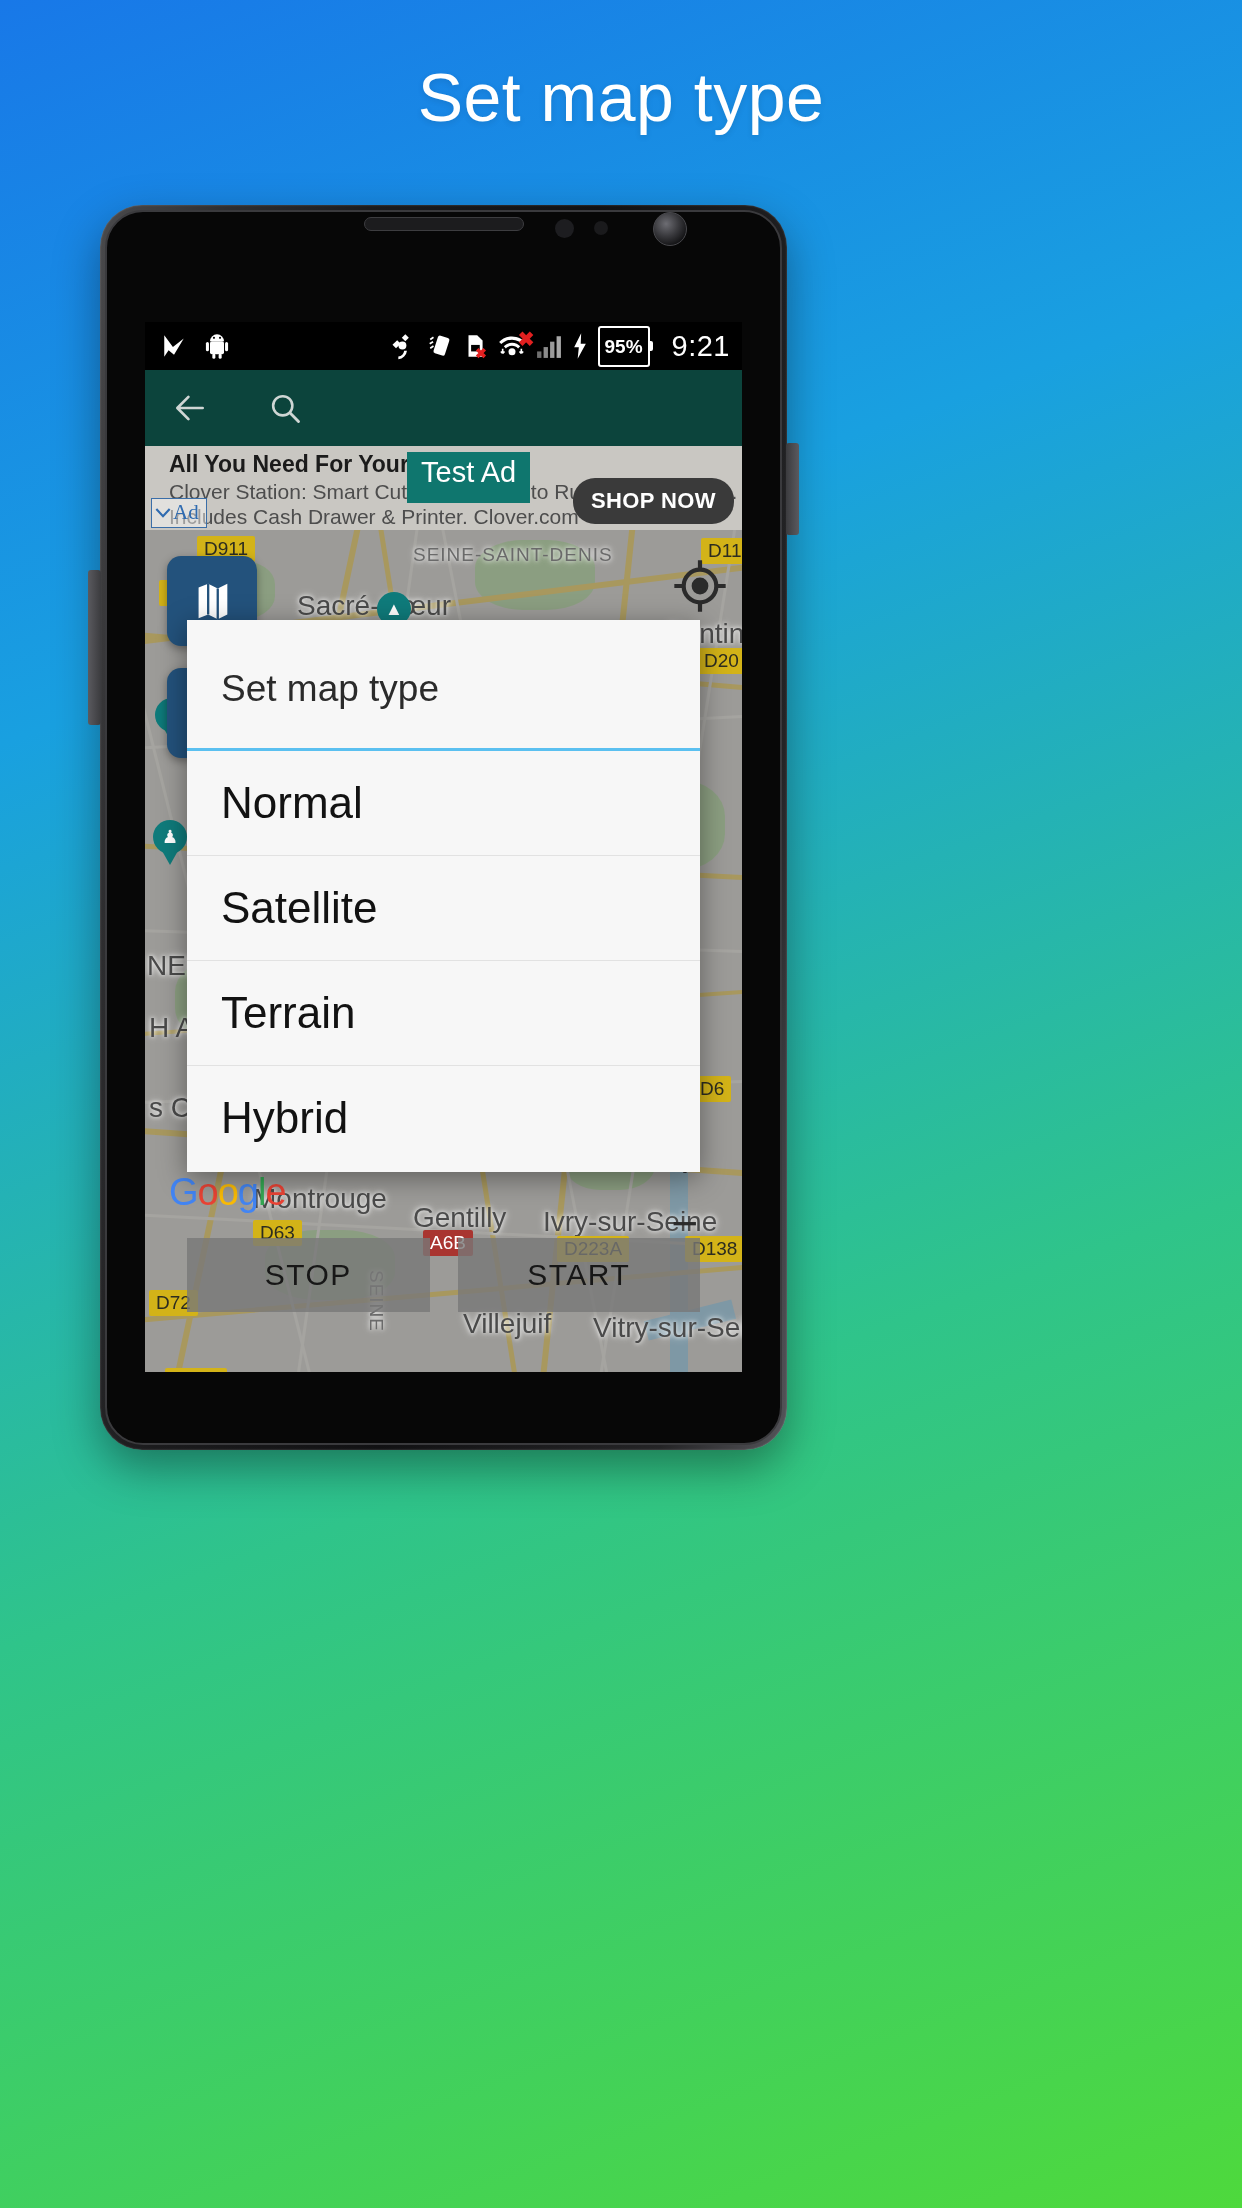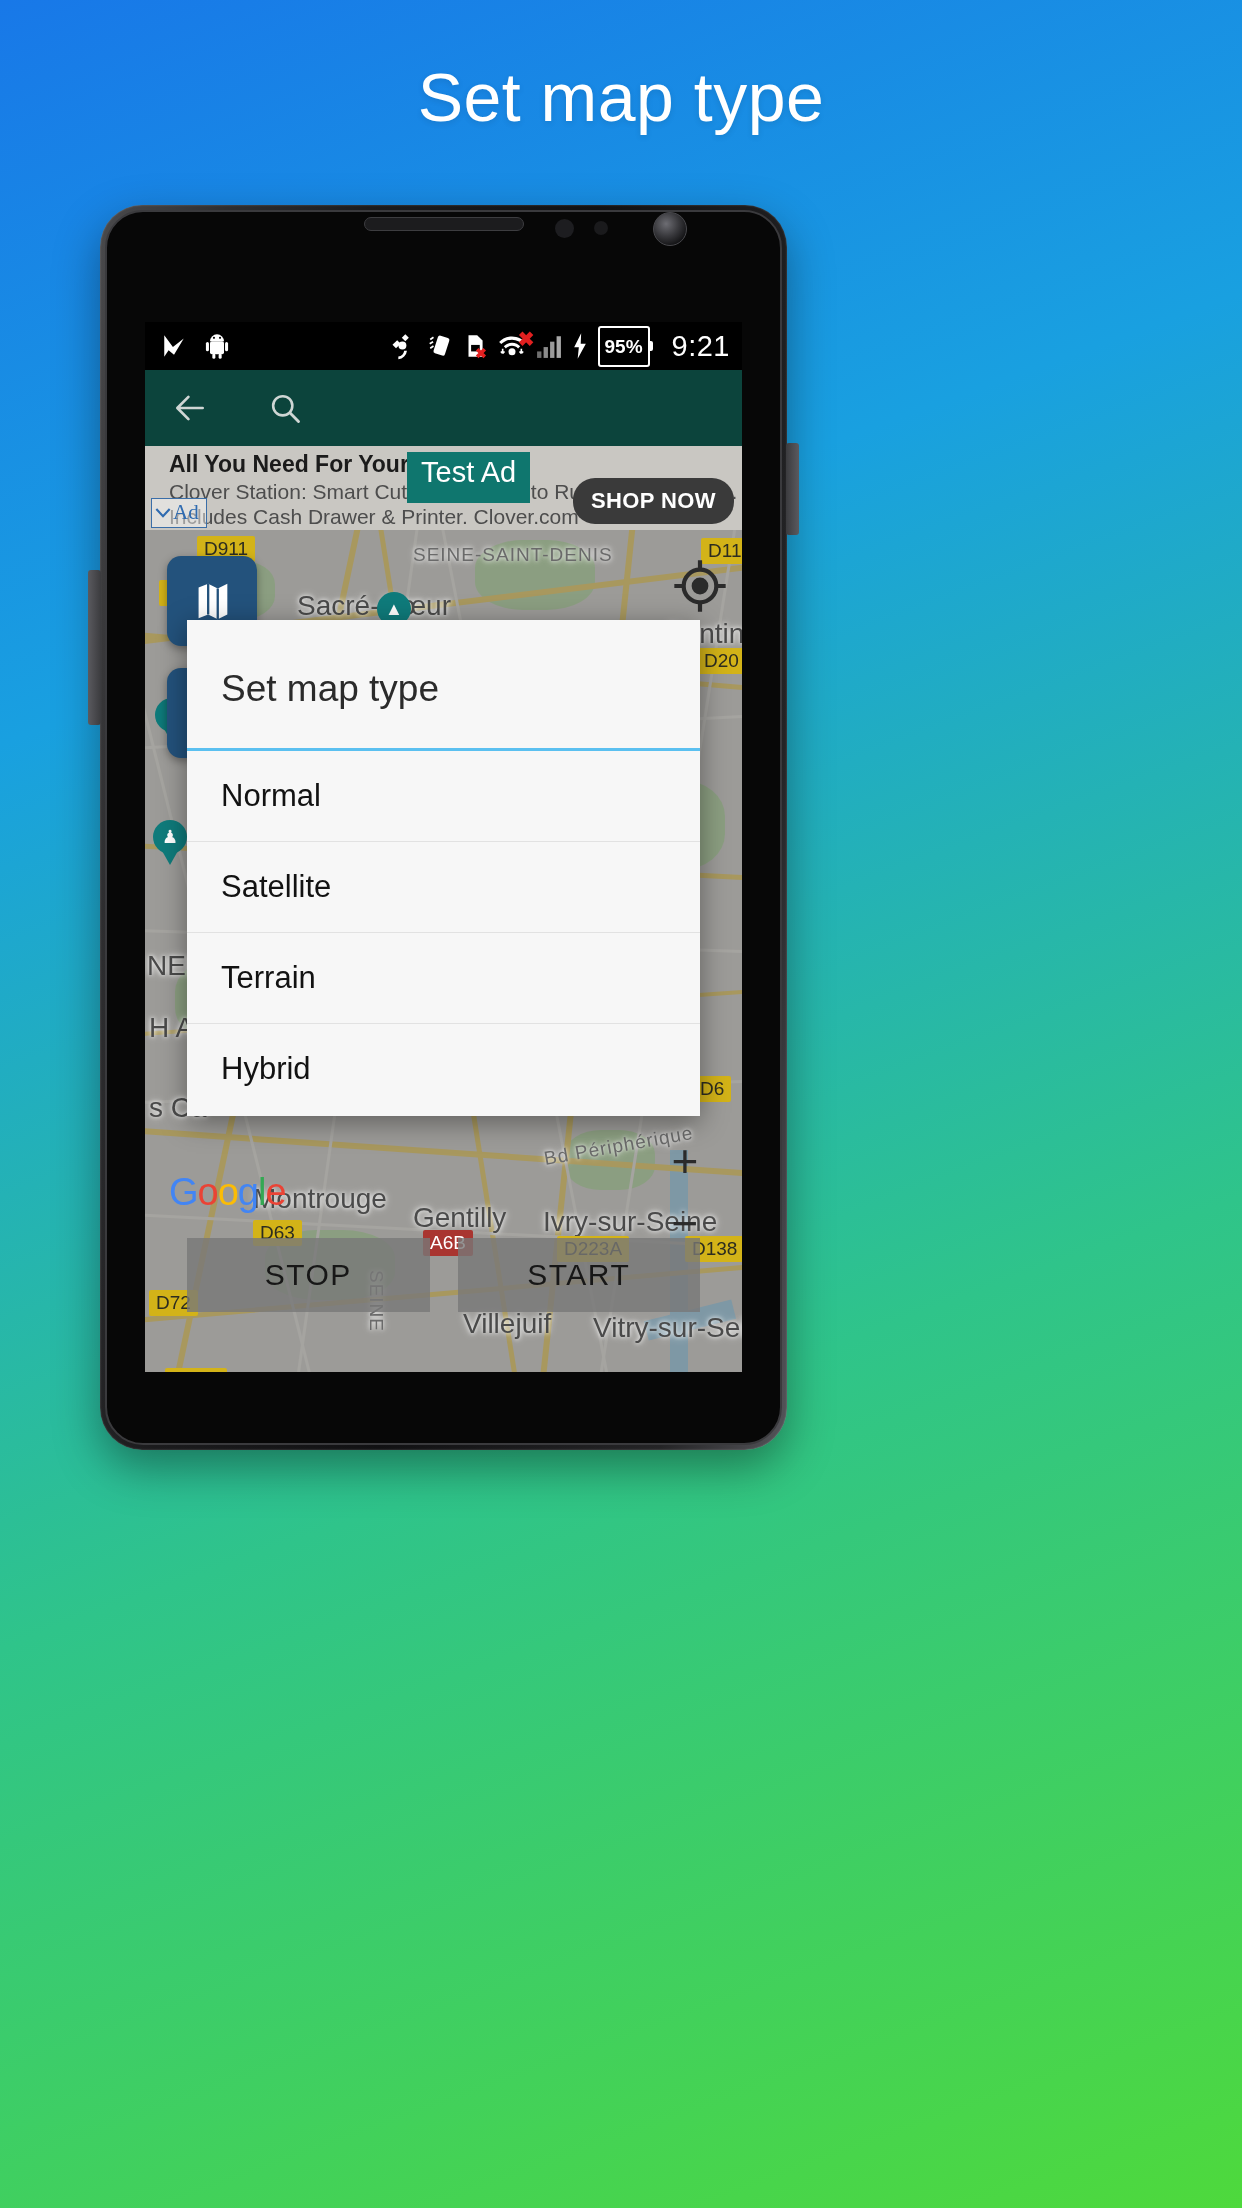--- a/index.html
+++ b/index.html
@@ -255,21 +255,21 @@
     z-index: 20;
   }
   .dialog-title {
     font-size: 37px;
     color: #2b2b2b;
     padding: 48px 34px 38px;
   }
   .dialog-rule { height: 3px; background: #5bc0f0; }
   .dialog-list { padding-bottom: 2px; }
   .dialog-item {
-    font-size: 31px;
+    font-size: 44px;
     color: #121212;
     padding: 27px 34px;
     border-bottom: 1px solid #e2e2e2;
   }
   .dialog-item:last-child { border-bottom: none; }
 
   
   .road { position: absolute; background: #e8cf79; }
   .road.grey { background: #e3e1dc; }
   .green { position: absolute; background: #bcd9ae; border-radius: 40%; }

